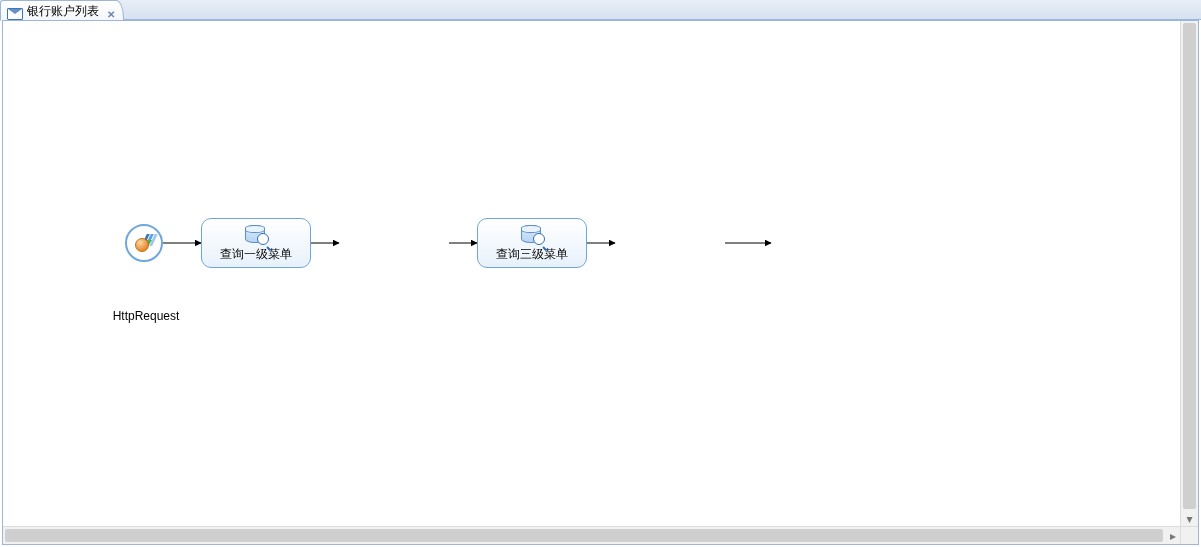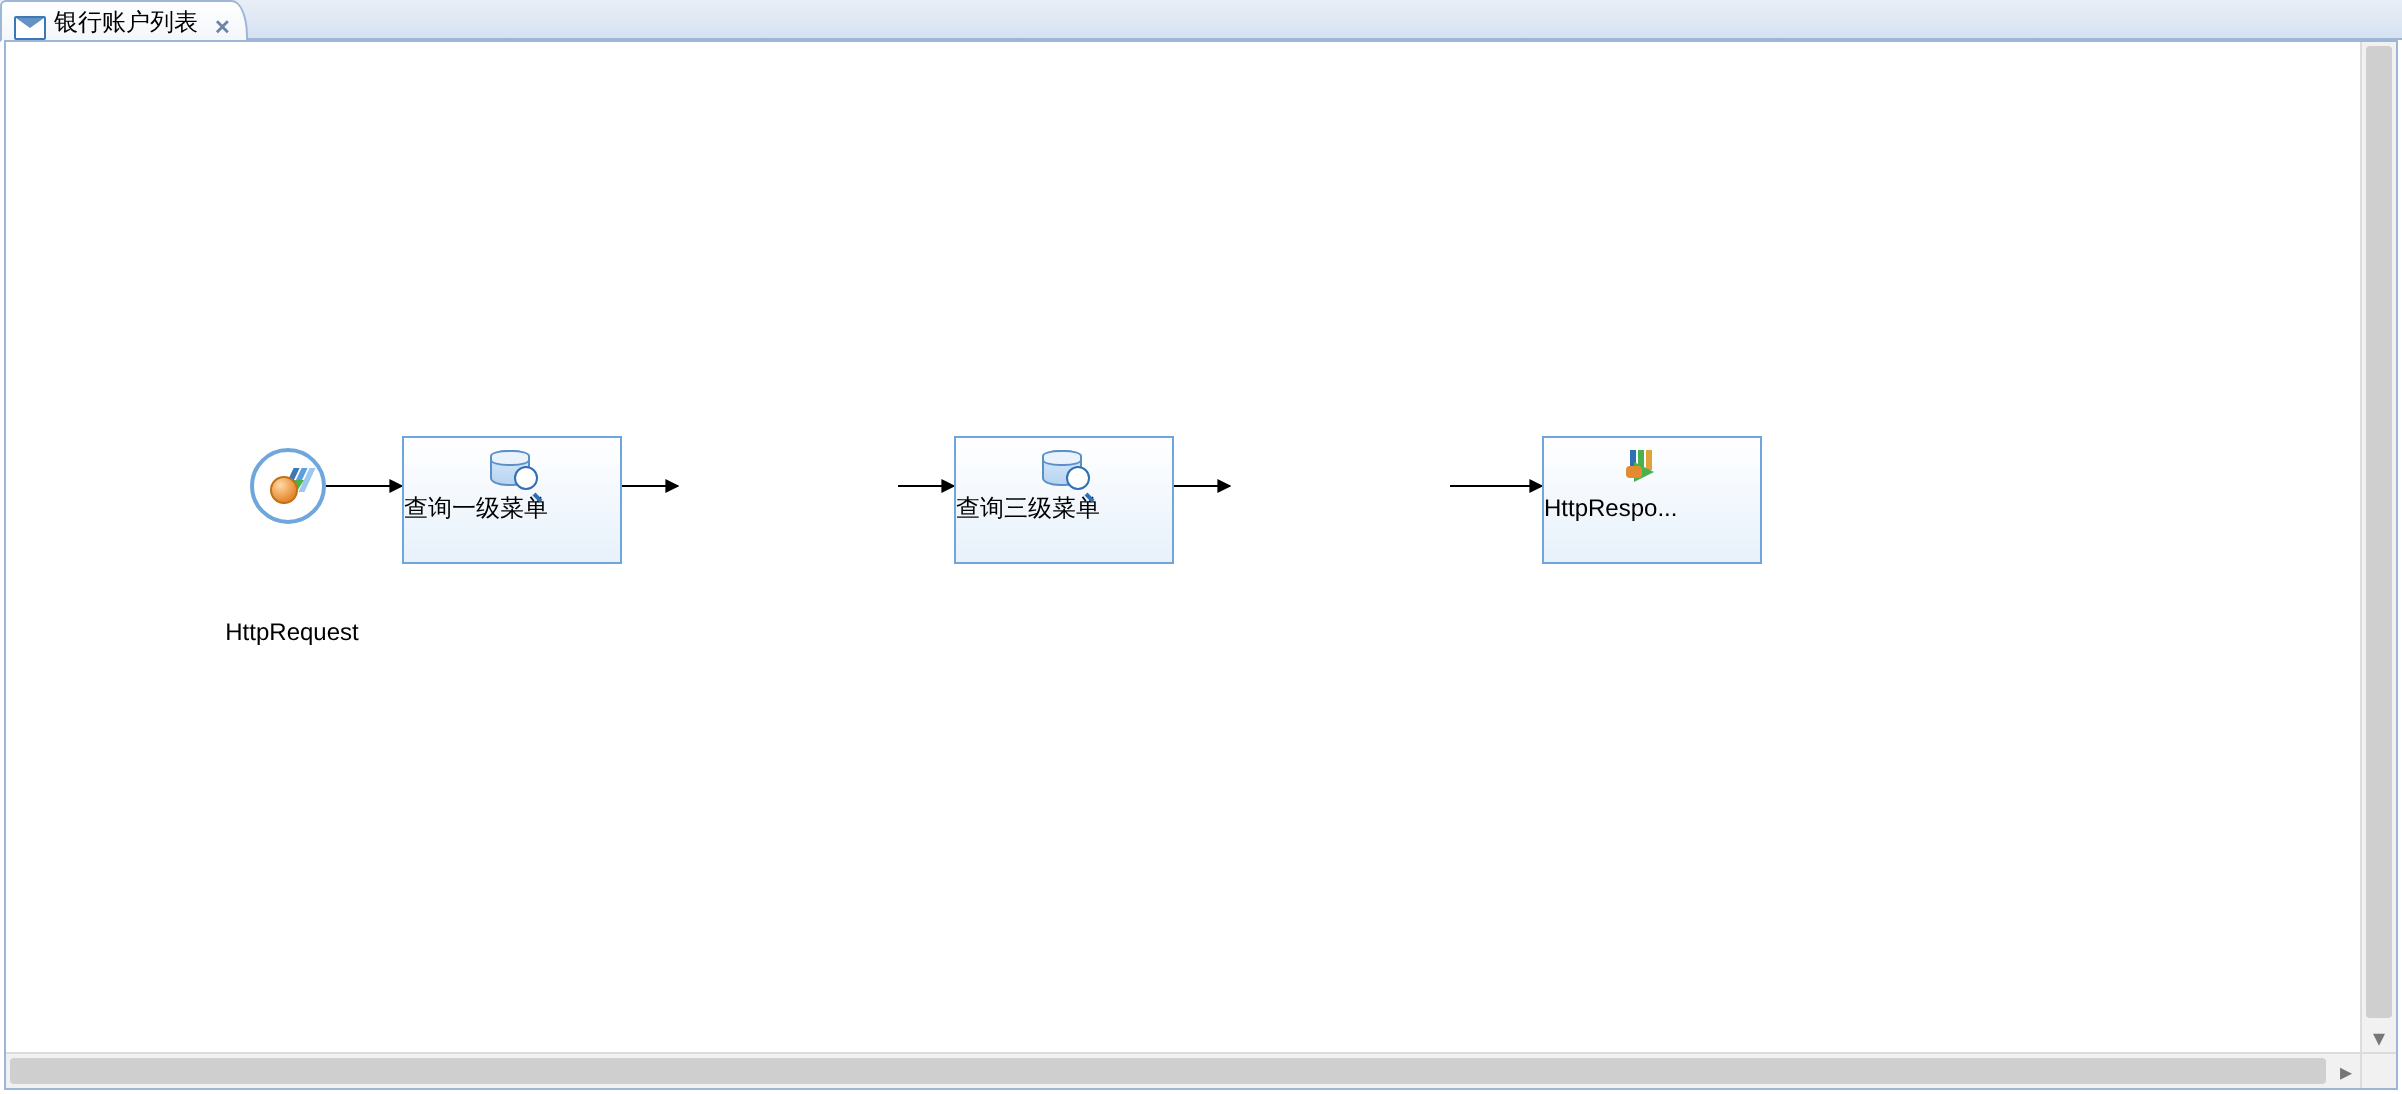--- a/index.html
+++ b/index.html
@@ -16,21 +16,21 @@
   .vscroll{position:absolute;top:0;right:0;bottom:17px;width:17px;background:#f1f1f1;border-left:1px solid #dcdcdc;}
   .vscroll .thumb{position:absolute;left:2px;right:2px;top:2px;bottom:18px;background:#cfcfcf;border-radius:2px;}
   .vscroll .dn{position:absolute;left:0;right:0;bottom:0;height:16px;display:flex;align-items:center;justify-content:center;color:#777;}
   .hscroll{position:absolute;left:0;right:17px;bottom:0;height:17px;background:#f1f1f1;border-top:1px solid #dcdcdc;}
   .hscroll .thumb{position:absolute;top:2px;bottom:2px;left:2px;right:18px;background:#cfcfcf;border-radius:2px;}
   .hscroll .rt{position:absolute;top:0;bottom:0;right:0;width:16px;display:flex;align-items:center;justify-content:center;color:#777;}
   .corner{position:absolute;right:0;bottom:0;width:17px;height:17px;background:#f1f1f1;border-left:1px solid #dcdcdc;border-top:1px solid #dcdcdc;}
   
   .start-node{position:absolute;width:38px;height:38px;border:2px solid #6fa7dd;border-radius:50%;background:#fff;box-sizing:border-box;display:flex;align-items:center;justify-content:center;}
   .start-label{position:absolute;text-align:center;white-space:nowrap;margin-top:40px;}
-  .task-node{position:absolute;width:110px;height:64px;border:1px solid #6fa7dd;border-radius:0;background:linear-gradient(#ffffff,#e7f1fb);box-sizing:border-box;}
+  .task-node{position:absolute;width:110px;height:50px;border:1px solid #6fa7dd;border-radius:10px;background:linear-gradient(#ffffff,#e7f1fb);box-sizing:border-box;text-align:center;}
   .task-node .icon-slot{height:27px;display:flex;align-items:center;justify-content:center;}
   .task-node .label{height:20px;line-height:16px;font-size:12px;overflow:hidden;text-overflow:ellipsis;white-space:nowrap;}
   
   svg.arrows{position:absolute;inset:0;pointer-events:none;}
   
   .db-icon{width:22px;height:20px;position:relative;}
   .db-icon .cyl{position:absolute;left:0;top:2px;width:18px;height:16px;border:1px solid #5b8fc8;border-radius:9px/4px;background:linear-gradient(#d8e9fb,#b8d4f2);}
   .db-icon .cyl::before{content:"";position:absolute;left:-1px;right:-1px;top:-1px;height:6px;border:1px solid #5b8fc8;border-radius:9px/3px;background:#eaf3fd;}
   .db-icon .lens{position:absolute;right:-2px;bottom:-2px;width:10px;height:10px;border:1.5px solid #2f6fb5;border-radius:50%;background:#fff;}
   .db-icon .lens::after{content:"";position:absolute;right:-4px;bottom:-4px;width:5px;height:2px;background:#2f6fb5;transform:rotate(45deg);transform-origin:left center;}
@@ -109,33 +109,20 @@
       <div class="icon-slot">
           <span class="db-icon">
             <span class="cyl"></span>
             <span class="lens"></span>
           </span>
         </div>
       <div class="label">查询三级菜单</div>
     </div>
 
 
-    <div class="task-node" style="left:768px;top:197px">
-      <div class="icon-slot">
-          <span class="resp-icon">
-            <span class="bars">
-              <span></span>
-              <span></span>
-              <span></span>
-            </span>
-            <span class="arrow"></span>
-          </span>
-        </div>
-      <div class="label">HttpRespo...</div>
-    </div>
 
   </div>
 
   <div class="vscroll">
     <div class="thumb"></div>
     <div class="dn">▾</div>
   </div>
   <div class="hscroll">
     <div class="thumb"></div>
     <div class="rt">▸</div>

